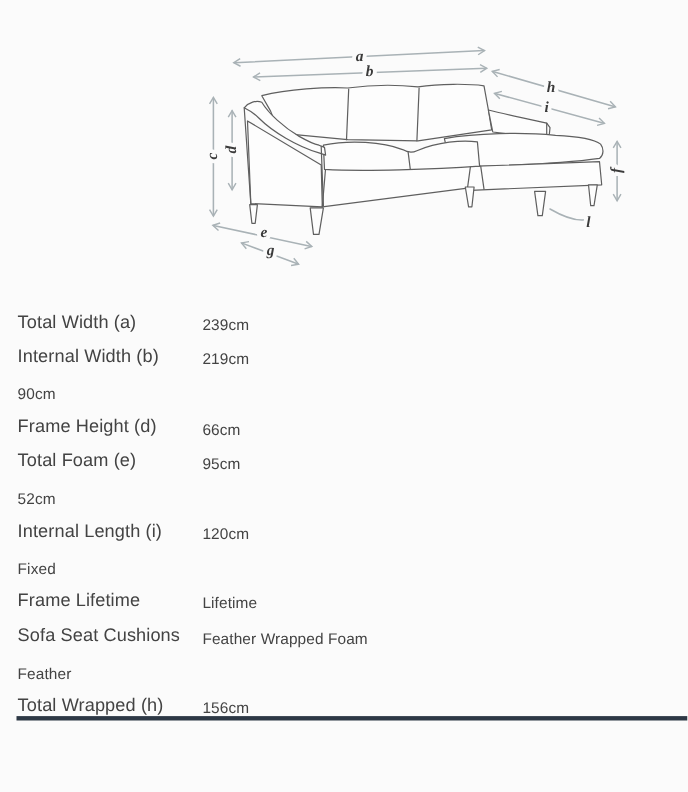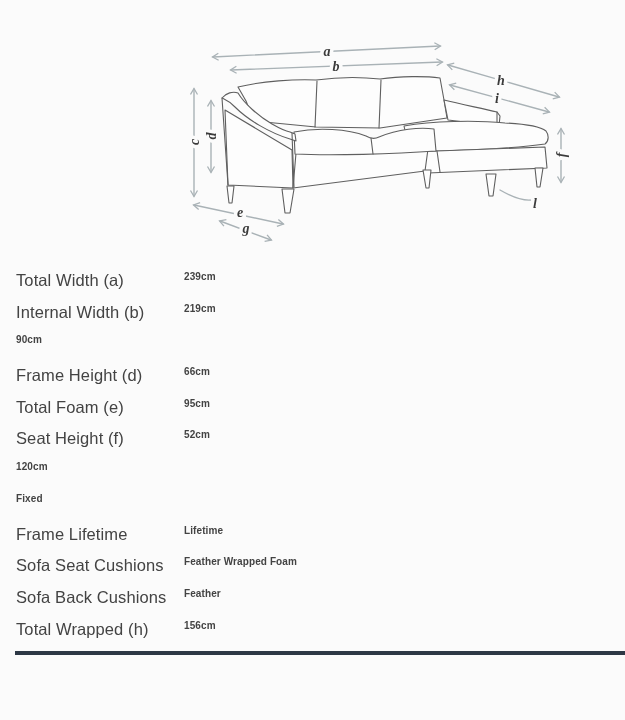--- a/index.html
+++ b/index.html
@@ -25,23 +25,23 @@
   .dim{fill:none;stroke:var(--c-arrow);stroke-width:1.4;stroke-linecap:round;}
   .ah{fill:none;stroke:var(--c-arrow);stroke-width:1.3;}
   .dimlbl{
     font-family:"Liberation Serif", serif;
     font-style:italic;font-weight:bold;font-size:14px;
     fill:var(--c-dimtext);
     text-anchor:middle;
     paint-order:stroke;stroke:var(--c-background);stroke-width:7px;stroke-linejoin:round;
   }
   .specs{margin:11px 0 0 16px;}
-  .spec-row{display:flex;align-items:flex-start;height:31.7px;}
+  .spec-row{display:flex;align-items:flex-end;height:31.7px;}
   .spec-label{width:168px;flex:0 0 168px;font-size:16.5px;color:var(--c-text);letter-spacing:.1px;}
-  .spec-value{font-size:10px;color:var(--c-text);letter-spacing:.1px;font-weight:bold;}
+  .spec-value{font-size:14px;color:var(--c-text);letter-spacing:.1px;}
   .bottom-rule{margin-left:15px;width:610px;height:4px;background:var(--c-divider);}
 </style>
 </head>
 <body>
 
 <div class="page">
 
   <div class="diagram">
     <svg width="625" height="260" viewBox="0 0 625 260">
       <defs>
@@ -125,39 +125,38 @@
     </div>
     <div class="spec-row">
       <span class="spec-label">Frame Height (d)</span>
       <span class="spec-value">66cm</span>
     </div>
     <div class="spec-row">
       <span class="spec-label">Total Foam (e)</span>
       <span class="spec-value">95cm</span>
     </div>
     <div class="spec-row">
-      <span class="spec-label">Seat Height (f)</span>
       <span class="spec-value">52cm</span>
     </div>
     <div class="spec-row">
+      <span class="spec-label">Internal Length (i)</span>
       <span class="spec-value">120cm</span>
     </div>
     <div class="spec-row">
       <span class="spec-value">Fixed</span>
     </div>
     <div class="spec-row">
       <span class="spec-label">Frame Lifetime</span>
       <span class="spec-value">Lifetime</span>
     </div>
     <div class="spec-row">
       <span class="spec-label">Sofa Seat Cushions</span>
       <span class="spec-value">Feather Wrapped Foam</span>
     </div>
     <div class="spec-row">
-      <span class="spec-label">Sofa Back Cushions</span>
       <span class="spec-value">Feather</span>
     </div>
     <div class="spec-row">
       <span class="spec-label">Total Wrapped (h)</span>
       <span class="spec-value">156cm</span>
     </div>
   </div>
 
   <div class="bottom-rule"></div>
 </div>

